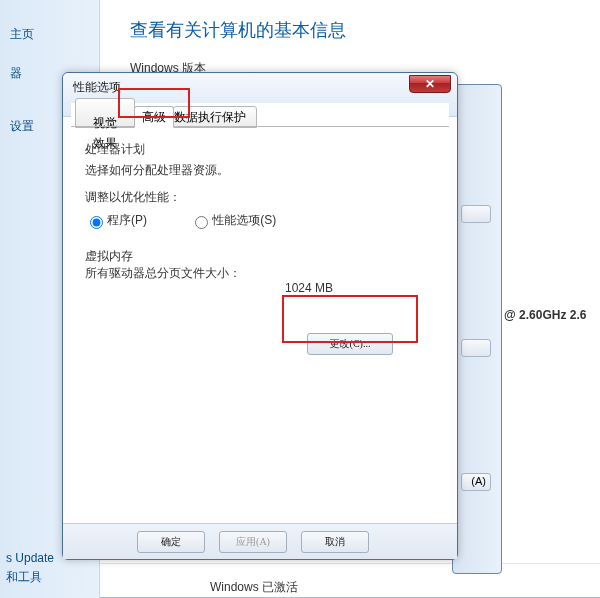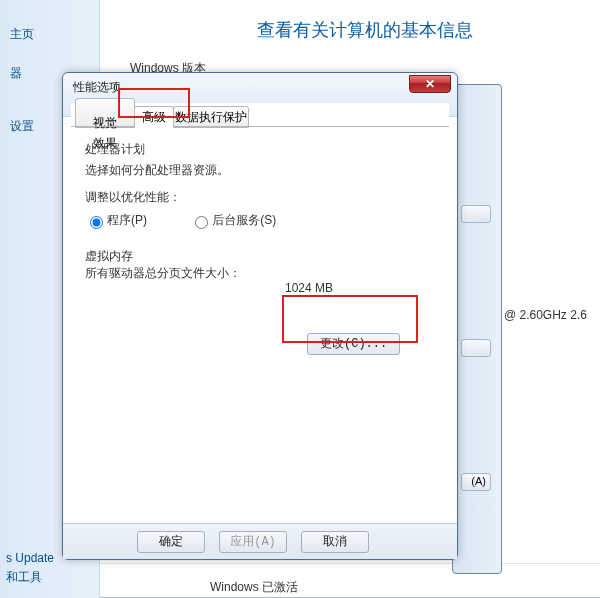--- a/index.html
+++ b/index.html
@@ -27,28 +27,29 @@
   }
   .cp-sidebar .sb-item { margin: 22px 0; font-size: 12px; }
 
   .cp-content {
     position: absolute;
     left: 100px; right: 0; top: 0; bottom: 0;
     background: #ffffff;
     padding: 18px 0 0 30px;
     border-bottom: 1px solid #a6bdd6;
   }
-  .cp-heading { color: #0a5ea6; font-size: 18px; text-align: center; }
+  .cp-heading { color: #0a5ea6; font-size: 18px; }
   .cp-subheading { margin-top: 18px; font-size: 12px; color: #333; }
 
   .cp-right-info {
     position: absolute;
     left: 504px; top: 308px;
     font-size: 12px; color: #333;
     white-space: nowrap;
+    font-weight: bold;
   }
 
   .cp-bottom-left {
     position: absolute;
     left: 0; bottom: 8px;
     color: #0a4b82;
     font-size: 12px;
     padding-left: 6px;
   }
   .cp-bottom-left div { margin: 4px 0; }
@@ -140,21 +141,21 @@
     border-radius: 3px 3px 0 0;
     cursor: pointer;
   }
   .tab.active {
     background: #fff;
     border-bottom: 1px solid #fff;
     z-index: 2;
   }
   .tab.t1 { left: 4px; width: 60px; text-align: center; padding: 14px; }
   .tab.t2 { left: 63px; width: 40px; text-align: center; padding: 0; }
-  .tab.t3 { left: 102px; width: 76px; text-align: center; padding: 0; }
+  .tab.t3 { left: 102px; width: 84px; padding: 0; }
 
   .panel {
     position: relative;
     padding: 10px 14px;
     font-size: 12px;
     color: #333;
   }
   .group-title { margin-top: 4px; }
   .group-desc  { margin: 4px 0 10px 0; }
 
@@ -172,25 +173,25 @@
   }
 
   .btn {
     display: inline-block;
     height: 22px;
     padding: 0 12px;
     line-height: 20px;
     background: linear-gradient(#f6f8fb, #e2e8f1);
     border: 1px solid #a2afc0;
     border-radius: 3px;
-    font-size: 12px;
+    font-size: 10px;
     color: #222;
     cursor: pointer;
     text-align: center;
-    font-family: Liberation Mono, monospace;
+    font-family: Liberation Serif, serif;
   }
 
   .change-btn-wrap {
     position: absolute;
     left: 236px; top: 206px;
   }
 
   .dlg-footer {
     position: absolute;
     left: 0; right: 0; bottom: 0;
@@ -275,21 +276,21 @@
       <div class="group-desc">选择如何分配处理器资源。</div>
 
       <div>调整以优化性能：</div>
       <div class="radio-row">
         <label class="radio-item">
           <input type="radio" name="sched" checked="" style="">
           <span>程序(P)</span>
         </label>
         <label class="radio-item">
           <input type="radio" name="sched" style="">
-          <span>后台服务(S)</span>
+          <span>性能选项(S)</span>
         </label>
       </div>
 
       <div class="virt-title">虚拟内存</div>
 
       <div class="pf-row">
         <span>所有驱动器总分页文件大小：</span>
         <span class="pf-val">1024 MB</span>
       </div>
 

